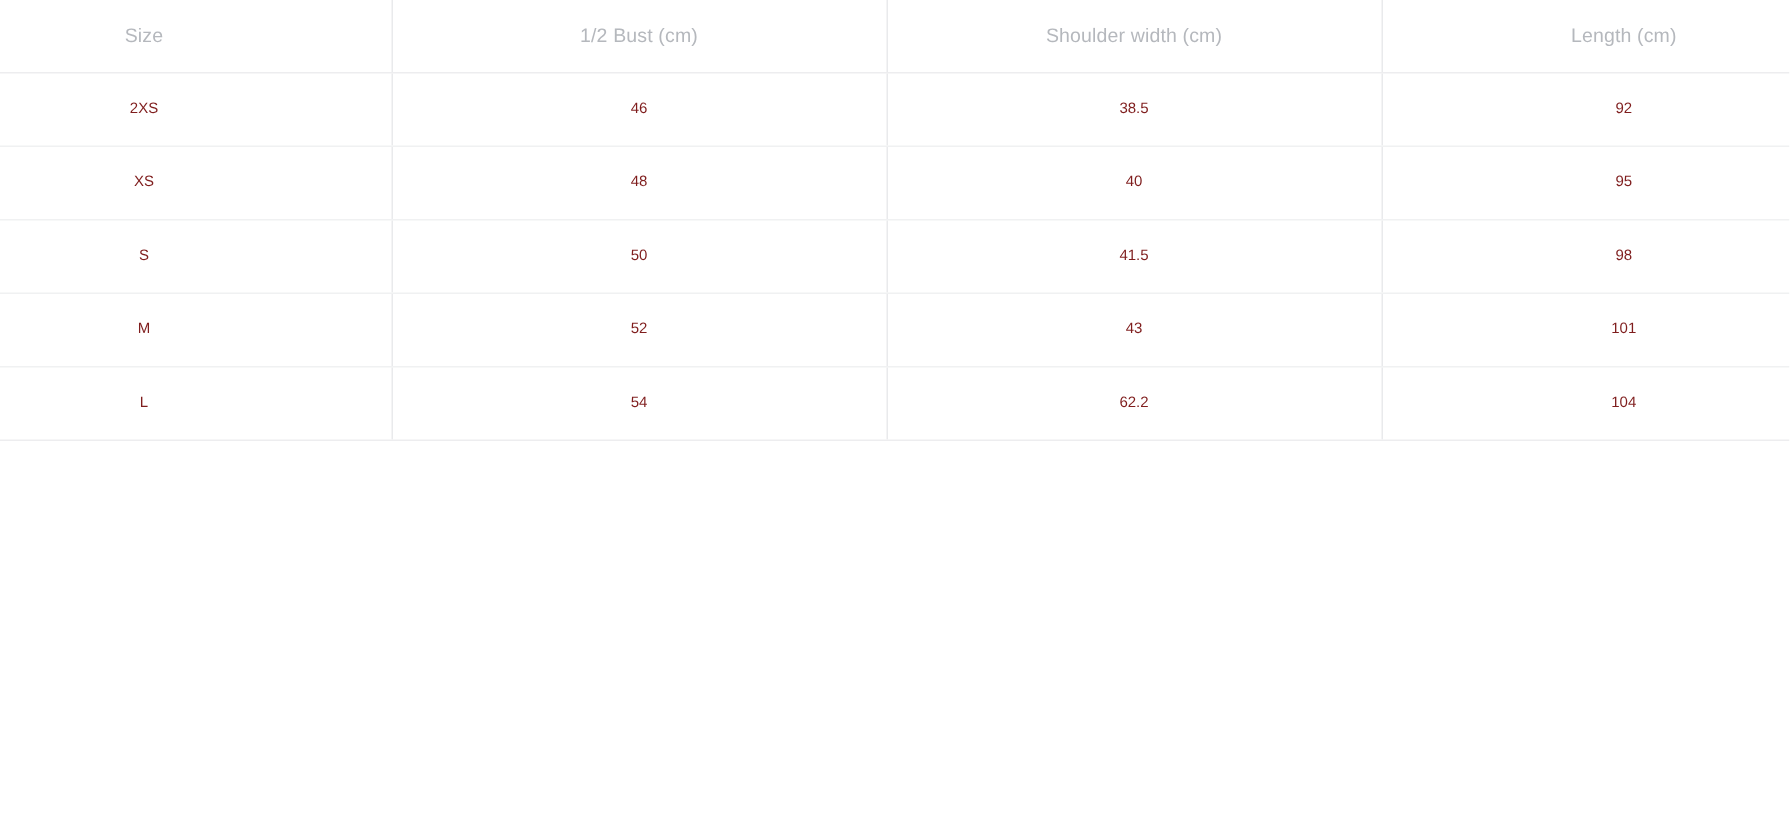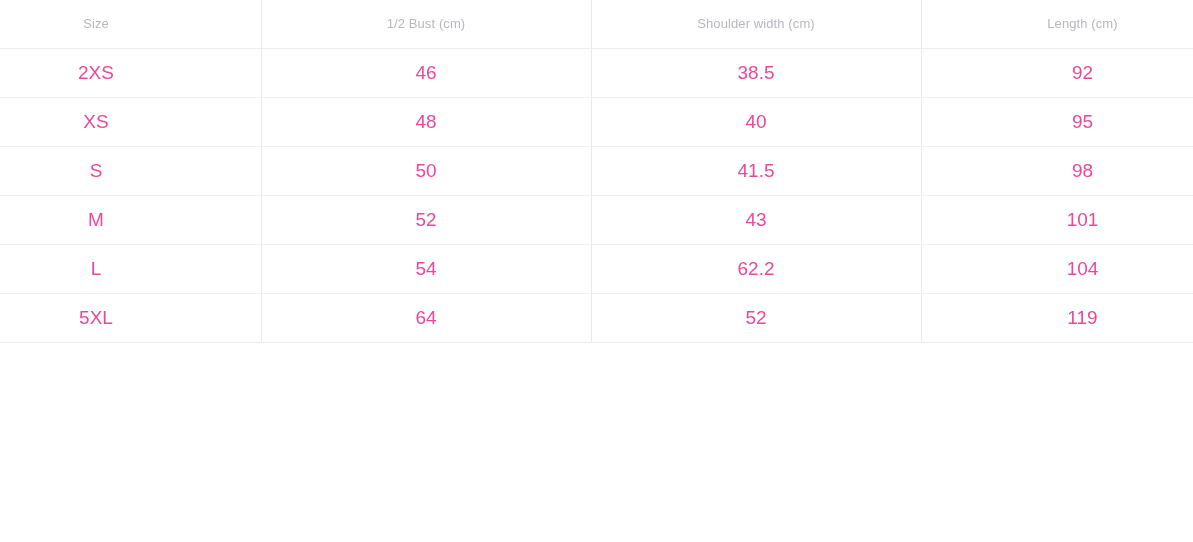--- a/index.html
+++ b/index.html
@@ -45,23 +45,23 @@
     font-size: 13px;
     line-height: 48px;
     color: #b5b8bd;
     letter-spacing: 0.1px;
     border-bottom: 1px solid #ededef;
   }
 
   
   .size-chart tbody td {
     height: 48px;
-    font-size: 19px;
+    font-size: 10px;
     line-height: 48px;
-    color: #ec4899;
+    color: #7f1d1d;
     border-bottom: 1px solid #f0f1f2;
   }
   .size-chart tbody tr:last-child td {
     border-bottom: 1px solid #ededef;
   }
 
   
   .size-chart th.divider,
   .size-chart td.divider {
     border-left: 1px solid #e9eaec;
@@ -147,24 +147,14 @@
       <tr>
         <td>
           <span class="cell-size">L</span>
         </td>
         <td class="divider">54</td>
         <td class="divider">62.2</td>
         <td class="divider">
           <span class="cell-length">104</span>
         </td>
       </tr>
-      <tr>
-        <td>
-          <span class="cell-size">5XL</span>
-        </td>
-        <td class="divider">64</td>
-        <td class="divider">52</td>
-        <td class="divider">
-          <span class="cell-length">119</span>
-        </td>
-      </tr>
     </tbody>
 </table>
 
 </body></html>

